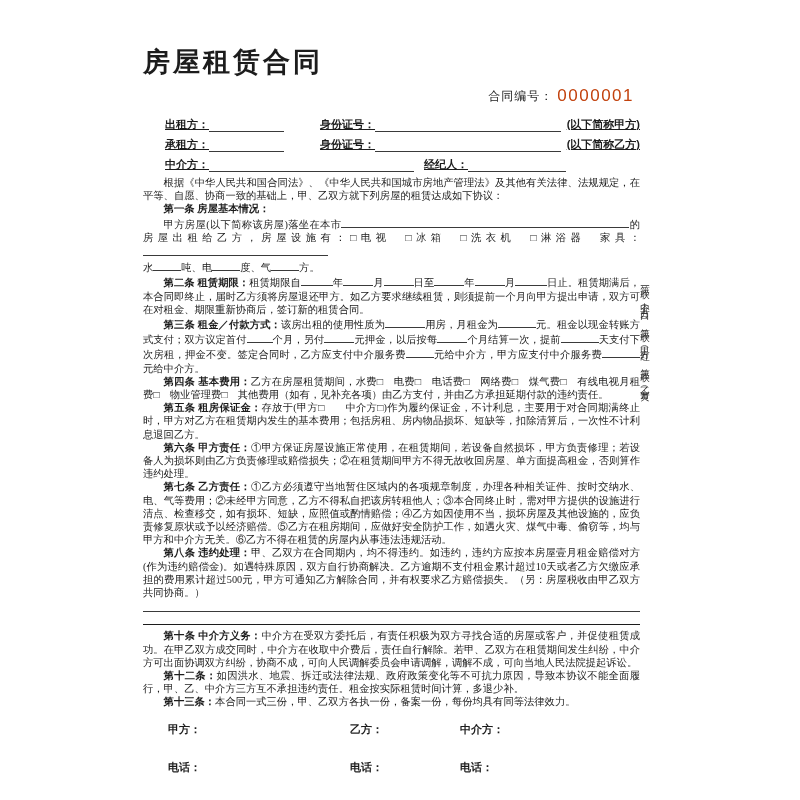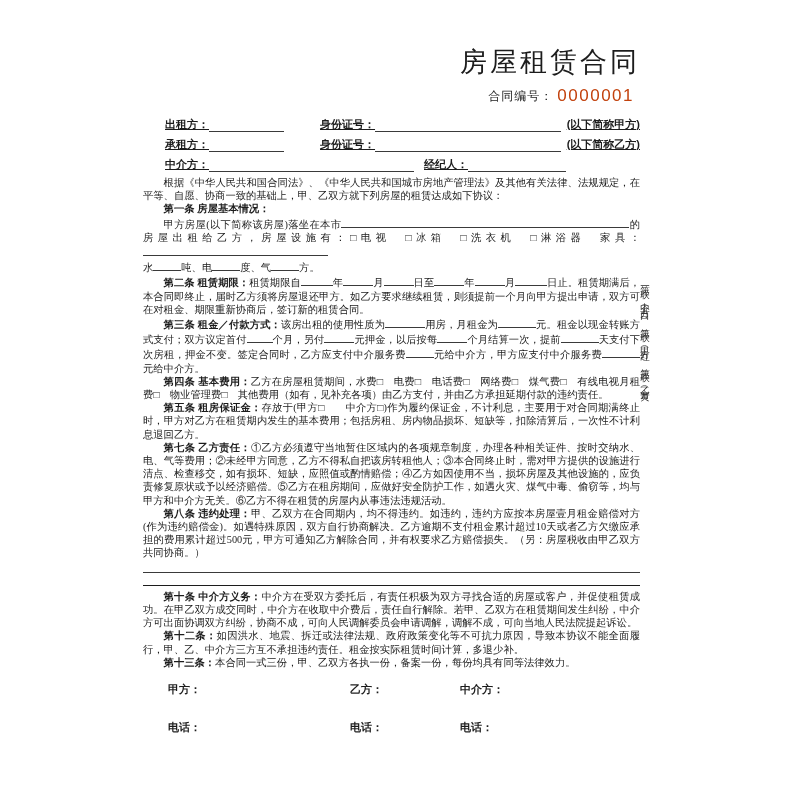--- a/index.html
+++ b/index.html
@@ -1,20 +1,20 @@
 <!DOCTYPE html>
 <html><head>
 <meta charset="utf-8">
 <style>
   html,body{margin:0;padding:0;background:#ffffff;}
   #page{position:relative;width:800px;height:800px;background:#ffffff;overflow:hidden;
         font-family:"Liberation Serif",serif;color:#1c1c1c;}
   #content{position:absolute;left:143px;top:44px;width:497px;}
 
-  .doc-title{text-align:right;font-family:"Liberation Sans",sans-serif;font-weight:400;
+  .doc-title{text-align:left;font-family:"Liberation Sans",sans-serif;font-weight:700;
              font-size:27px;letter-spacing:3px;margin:0 0 4px 0;}
   .contract-no-row{text-align:right;padding-right:6px;height:22px;line-height:22px;}
   .contract-no-label{font-size:12px;letter-spacing:1px;}
   .contract-no-value{font-family:"Liberation Sans",sans-serif;font-size:17px;letter-spacing:1.5px;
                      font-weight:500;position:relative;top:1px;}
 
   .party-block{margin:6px 0 4px 22px;font-size:11px;text-decoration:underline;}
   .party-row{display:flex;align-items:flex-end;height:20px;white-space:nowrap;}
   .plabel{font-family:"Liberation Sans",sans-serif;font-weight:700;}
   .blank{display:inline-block;border-bottom:1px solid #3a3a3a;height:13px;vertical-align:baseline;}
@@ -77,20 +77,21 @@
     </div>
 
     <div id="clauses">
         <div class="para">根据《中华人民共和国合同法》、《中华人民共和国城市房地产管理法》及其他有关法律、法规规定，在平等、自愿、协商一致的基础上，甲、乙双方就下列房屋的租赁达成如下协议：</div>
         <div class="para"><span class="clabel">第一条 房屋基本情况：</span></div>
         <div class="para">甲方房屋(以下简称该房屋)落坐在本市<span class="blank" style="width: 288px;"></span>的房屋出租给乙方，房屋设施有：□电视　□冰箱　□洗衣机　□淋浴器　家具：<span class="blank" style="width: 185px;"></span><br>水<span class="blank" style="width: 28px;"></span>吨、电<span class="blank" style="width: 28px;"></span>度、气<span class="blank" style="width: 28px;"></span>方。</div>
         <div class="para"><span class="clabel">第二条 租赁期限：</span>租赁期限自<span class="blank" style="width: 32px;"></span>年<span class="blank" style="width: 30px;"></span>月<span class="blank" style="width: 30px;"></span>日至<span class="blank" style="width: 30px;"></span>年<span class="blank" style="width: 30px;"></span>月<span class="blank" style="width: 32px;"></span>日止。租赁期满后，本合同即终止，届时乙方须将房屋退还甲方。如乙方要求继续租赁，则须提前一个月向甲方提出申请，双方可在对租金、期限重新协商后，签订新的租赁合同。</div>
         <div class="para"><span class="clabel">第三条 租金／付款方式：</span>该房出租的使用性质为<span class="blank" style="width: 40px;"></span>用房，月租金为<span class="blank" style="width: 38px;"></span>元。租金以现金转账方式支付；双方议定首付<span class="blank" style="width: 26px;"></span>个月，另付<span class="blank" style="width: 30px;"></span>元押金，以后按每<span class="blank" style="width: 30px;"></span>个月结算一次，提前<span class="blank" style="width: 38px;"></span>天支付下次房租，押金不变。签定合同时，乙方应支付中介服务费<span class="blank" style="width: 28px;"></span>元给中介方，甲方应支付中介服务费<span class="blank" style="width: 38px;"></span>元给中介方。</div>
         <div class="para"><span class="clabel">第四条 基本费用：</span>乙方在房屋租赁期间，水费□　电费□　电话费□　网络费□　煤气费□　有线电视月租费□　物业管理费□　其他费用（如有，见补充各项）由乙方支付，并由乙方承担延期付款的违约责任。</div>
         <div class="para"><span class="clabel">第五条 租房保证金：</span>存放于(甲方□　　中介方□)作为履约保证金，不计利息，主要用于对合同期满终止时，甲方对乙方在租赁期内发生的基本费用；包括房租、房内物品损坏、短缺等，扣除清算后，一次性不计利息退回乙方。</div>
+        <div class="para"><span class="clabel">第六条 甲方责任：</span>①甲方保证房屋设施正常使用，在租赁期间，若设备自然损坏，甲方负责修理；若设备人为损坏则由乙方负责修理或赔偿损失；②在租赁期间甲方不得无故收回房屋、单方面提高租金，否则算作违约处理。</div>
         <div class="para"><span class="clabel">第七条 乙方责任：</span>①乙方必须遵守当地暂住区域内的各项规章制度，办理各种相关证件、按时交纳水、电、气等费用；②未经甲方同意，乙方不得私自把该房转租他人；③本合同终止时，需对甲方提供的设施进行清点、检查移交，如有损坏、短缺，应照值或酌情赔偿；④乙方如因使用不当，损坏房屋及其他设施的，应负责修复原状或予以经济赔偿。⑤乙方在租房期间，应做好安全防护工作，如遇火灾、煤气中毒、偷窃等，均与甲方和中介方无关。⑥乙方不得在租赁的房屋内从事违法违规活动。</div>
         <div class="para"><span class="clabel">第八条 违约处理：</span>甲、乙双方在合同期内，均不得违约。如违约，违约方应按本房屋壹月租金赔偿对方(作为违约赔偿金)。如遇特殊原因，双方自行协商解决。乙方逾期不支付租金累计超过10天或者乙方欠缴应承担的费用累计超过500元，甲方可通知乙方解除合同，并有权要求乙方赔偿损失。（另：房屋税收由甲乙双方共同协商。）</div>
         <div class="rule-line"></div>
         <div class="rule-line thick"></div>
         <div class="para"><span class="clabel">第十条 中介方义务：</span>中介方在受双方委托后，有责任积极为双方寻找合适的房屋或客户，并促使租赁成功。在甲乙双方成交同时，中介方在收取中介费后，责任自行解除。若甲、乙双方在租赁期间发生纠纷，中介方可出面协调双方纠纷，协商不成，可向人民调解委员会申请调解，调解不成，可向当地人民法院提起诉讼。</div>
         <div class="para"><span class="clabel">第十二条：</span>如因洪水、地震、拆迁或法律法规、政府政策变化等不可抗力原因，导致本协议不能全面履行，甲、乙、中介方三方互不承担违约责任。租金按实际租赁时间计算，多退少补。</div>
         <div class="para"><span class="clabel">第十三条：</span>本合同一式三份，甲、乙双方各执一份，备案一份，每份均具有同等法律效力。</div>
       </div>
 
     <div id="signature">

